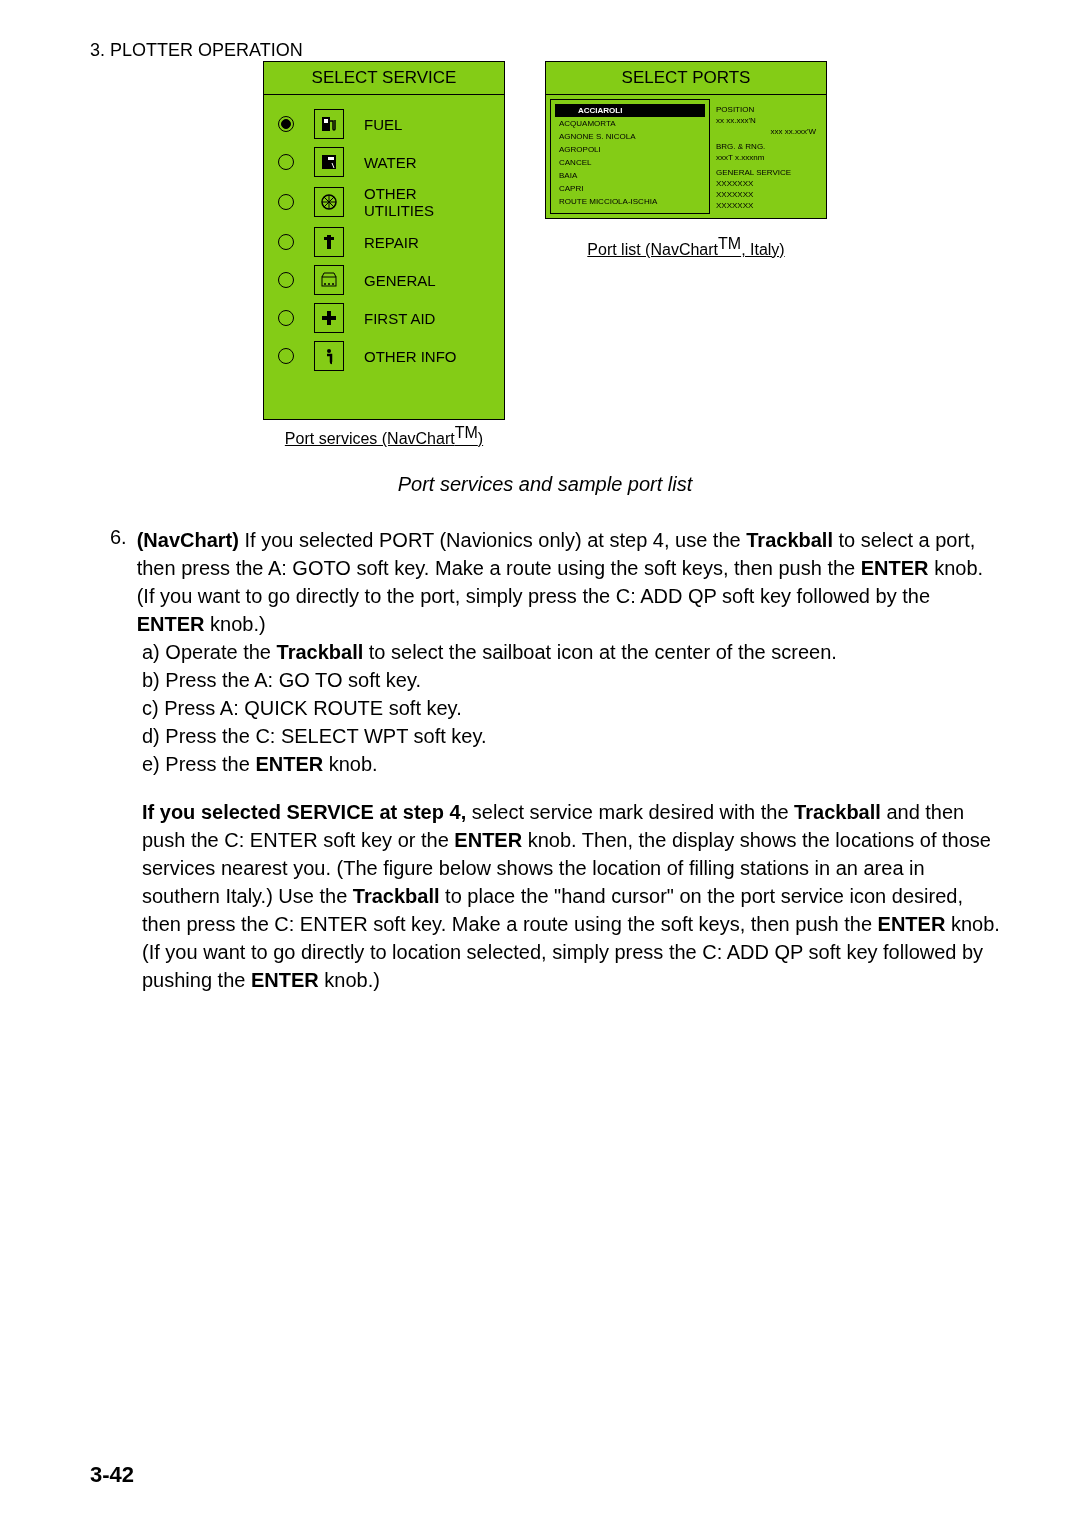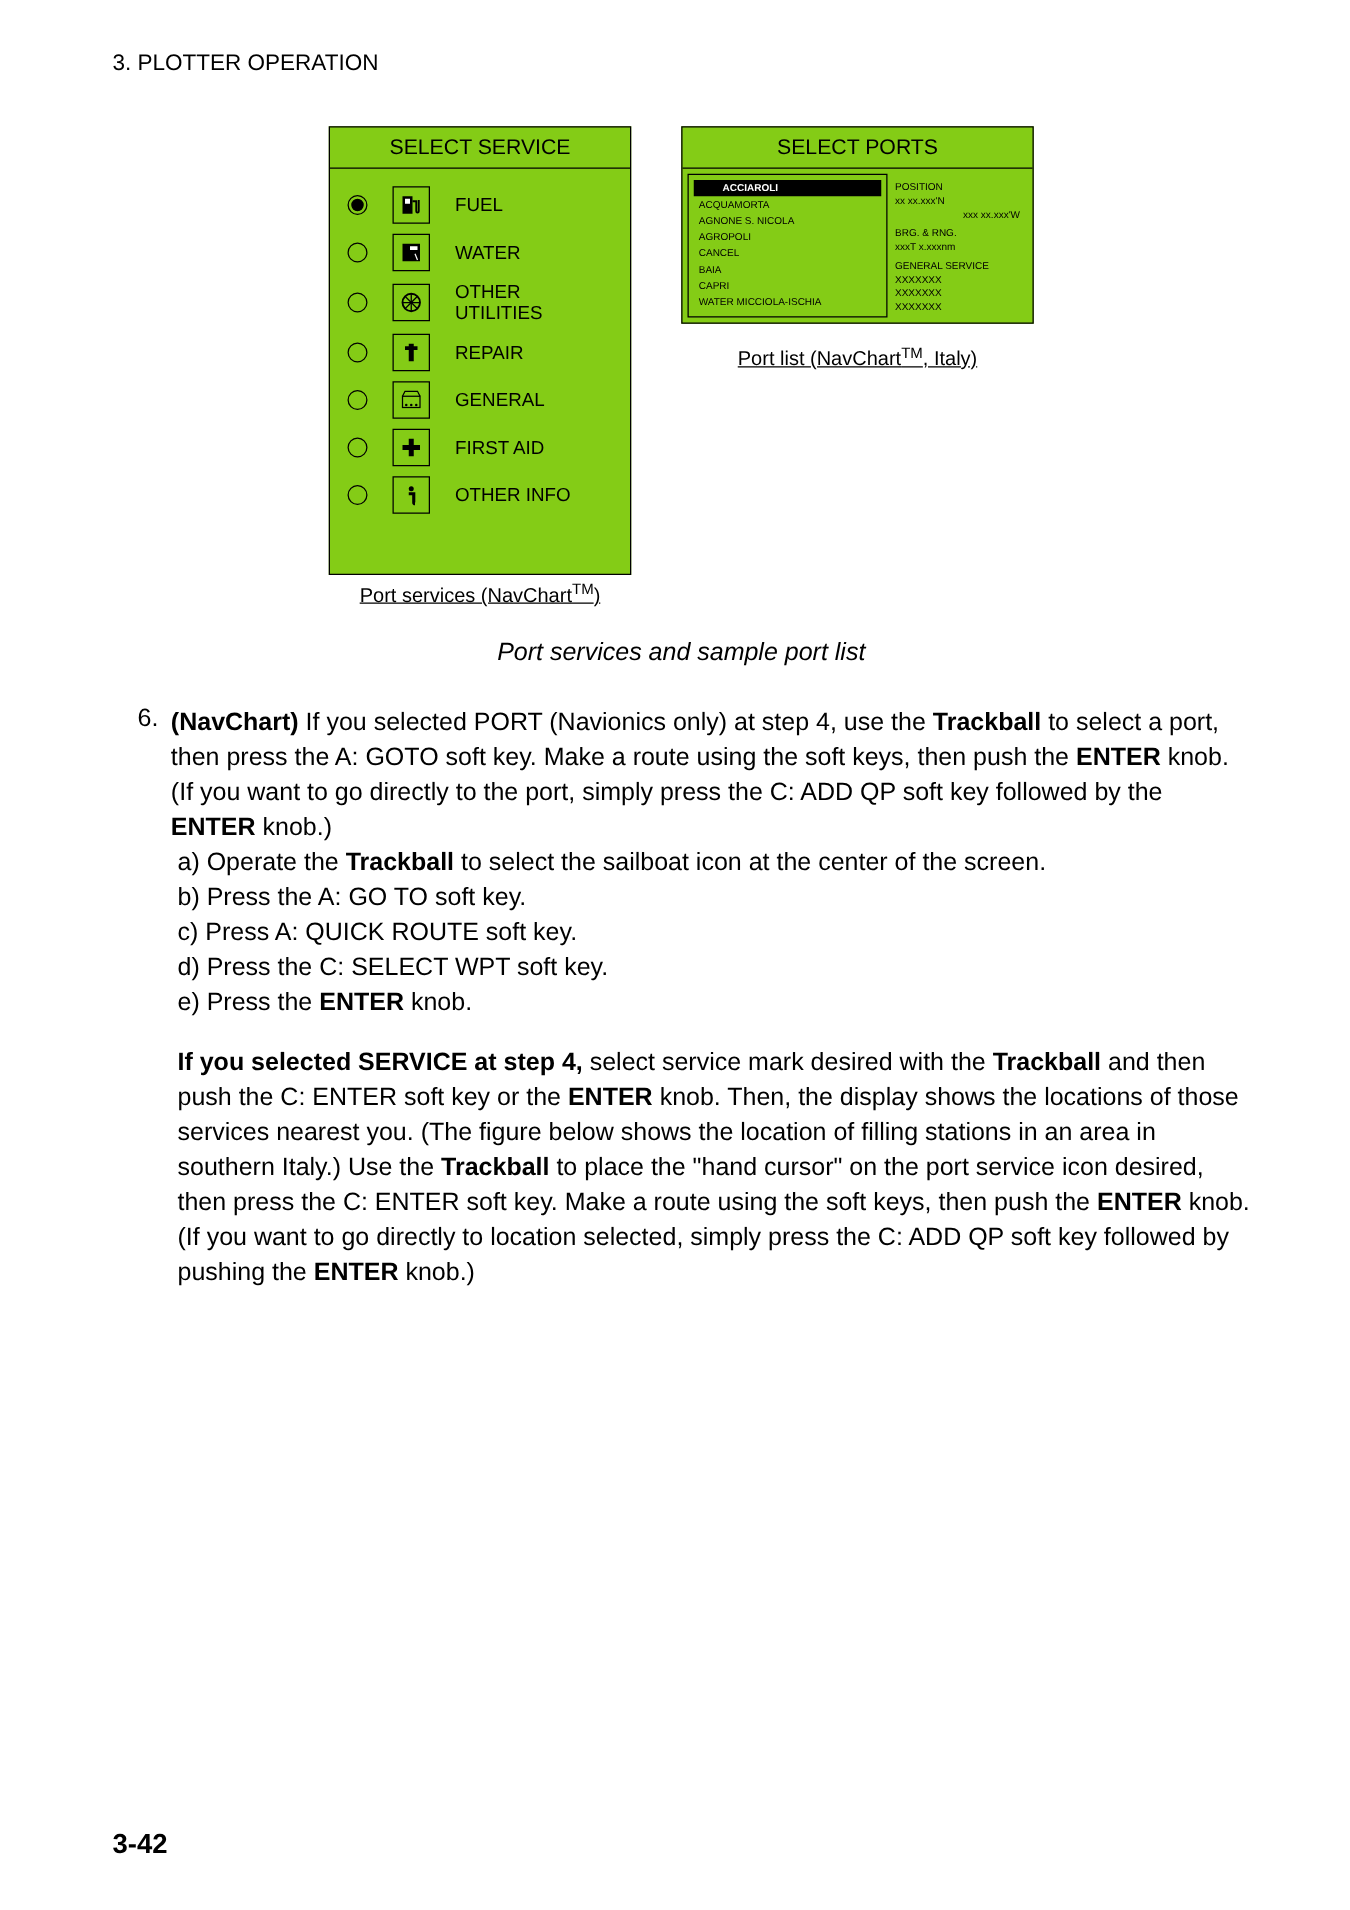--- a/index.html
+++ b/index.html
@@ -7,21 +7,20 @@
     padding: 40px 80px 40px 90px;
     width: 1080px;
     height: 1528px;
     box-sizing: border-box;
     font-family: Arial, Helvetica, sans-serif;
     font-size: 20px;
     color: #000;
   }
   .header-chapter {
     font-size: 18px;
-    margin-bottom: 40px;
   }
   .figures-row {
     display: flex;
     justify-content: center;
     gap: 40px;
     margin-bottom: 20px;
   }
   .panel {
     border: 1.5px solid #000;
     background: #84cc16;
@@ -143,21 +142,21 @@
     margin-top: 20px;
   }
   .footer {
     position: absolute;
     bottom: 40px;
     left: 90px;
     font-weight: bold;
     font-size: 22px;
   }
   .tm {
-    font-size: 12px;
+    font-size: 16px;
     vertical-align: super;
   }
 </style>
 </head>
 <body>
 
 <div class="header-chapter">3. PLOTTER OPERATION</div>
 
 <div class="figures-row">
 
@@ -257,21 +256,21 @@
       <div class="panel-title">SELECT PORTS</div>
       <div class="ports-body">
         <div class="ports-col-left">
           <div class="port-item selected">ACCIAROLI</div>
           <div class="port-item">ACQUAMORTA</div>
           <div class="port-item">AGNONE S. NICOLA</div>
           <div class="port-item">AGROPOLI</div>
           <div class="port-item">CANCEL</div>
           <div class="port-item">BAIA</div>
           <div class="port-item">CAPRI</div>
-          <div class="port-item">WATER MICCIOLA-ISCHIA</div>
+          <div class="port-item">ROUTE MICCIOLA-ISCHIA</div>
         </div>
         <div class="ports-col-right">
           <div class="info-label">POSITION</div>
           <div class="info-label" style="text-align:left">xx xx.xxx'N</div>
           <div class="info-label" style="text-align:right">xxx xx.xxx'W</div>
           <div class="info-label" style="margin-top:6px">BRG. &amp; RNG.</div>
           <div class="info-label">xxxT  x.xxxnm</div>
           <div class="info-label" style="margin-top:6px">GENERAL SERVICE</div>
           <div class="info-label">XXXXXXX</div>
           <div class="info-label">XXXXXXX</div>

